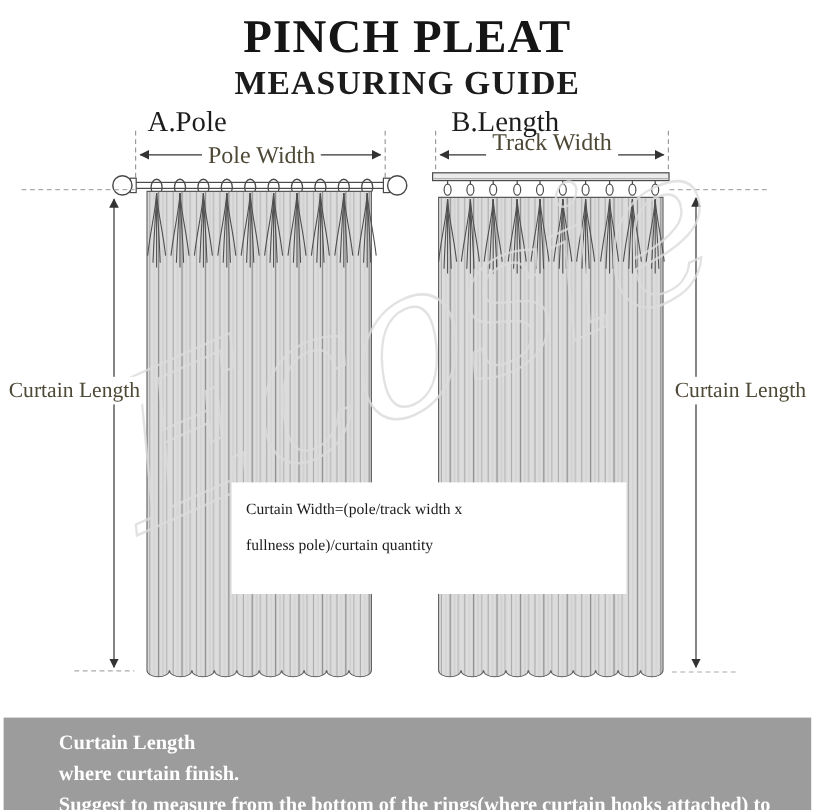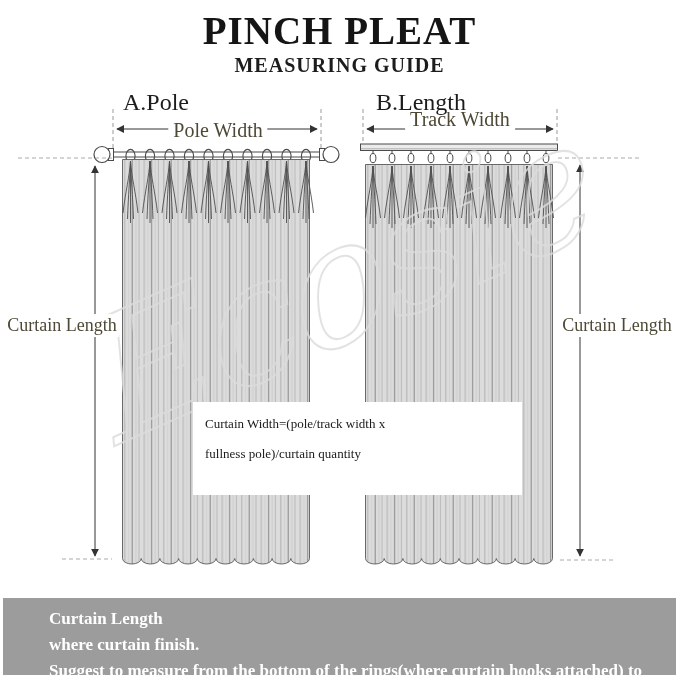--- a/index.html
+++ b/index.html
@@ -10,21 +10,21 @@
   }
   .abs{position:absolute;}
   
   #page-title{
     left:0;top:-4px;width:679px;text-align:center;
     font-size:39px;font-weight:700;letter-spacing:1px;color:#151515;
     z-index:6;
   }
   #page-subtitle{
     left:0;top:42px;width:679px;text-align:center;
-    font-size:20px;font-weight:700;letter-spacing:1px;color:#1c1c1c;
+    font-size:28px;font-weight:700;letter-spacing:1px;color:#1c1c1c;
     z-index:6;
   }
   .section-label{
     top:77px;font-size:24px;color:#1c1c1c;z-index:6;
   }
   #label-a{left:123px;}
   #label-b{left:376px;}
   
   #watermark{
     left:18px;top:118px;width:660px;height:330px;

